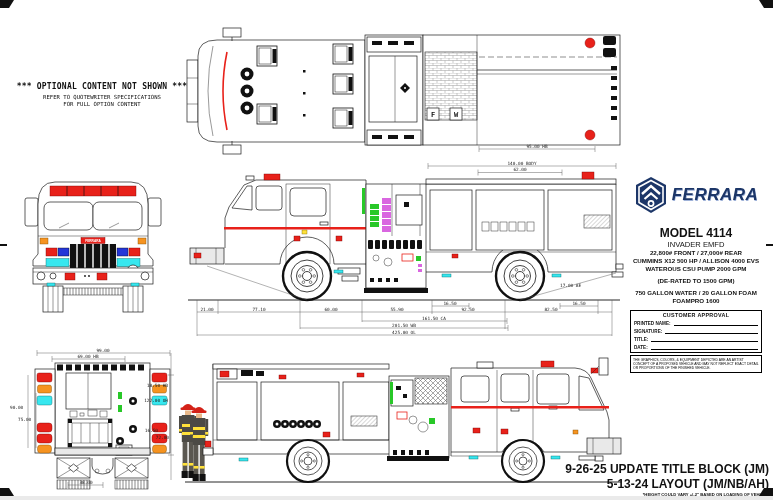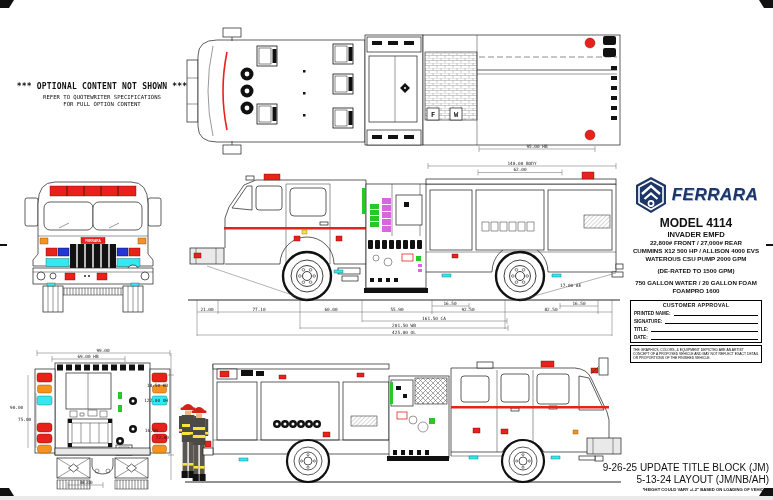--- a/index.html
+++ b/index.html
@@ -25,33 +25,33 @@
   svg .fwtxt{font-family:"DejaVu Sans Mono",monospace;font-size:7px;font-weight:bold;fill:#111;text-anchor:middle;}
   svg .redline{stroke:#e8211a;stroke-width:1.6;fill:none;}
   .note{left:14px;top:82px;width:176px;text-align:center;}
   .note .l1{font-size:8px;font-weight:bold;letter-spacing:0.2px;}
   .note .l2{font-size:5.6px;margin-top:3px;}
   .note .l3{font-size:5.6px;margin-top:1px;}
   .tblock{left:620px;top:176px;width:152px;text-align:center;font-family:"Liberation Sans",sans-serif;}
   .logo-row{display:flex;align-items:center;justify-content:center;gap:4px;}
   .wordmark{font-size:17px;font-weight:bold;font-style:italic;color:#1c3668;letter-spacing:0.5px;
             text-shadow:0.6px 0.6px 0 #9fb2d8;}
-  .model{font-size:12px;font-weight:bold;margin-top:2px;}
-  .series{font-size:7.6px;font-weight:bold;}
+  .model{font-size:12px;font-weight:bold;margin-top:12px;}
+  .series{font-size:7.6px;font-weight:normal;}
   .spec{font-size:6.2px;font-weight:bold;line-height:1.28;}
   .spec.gap{margin-top:4px;}
   .apprbox{border:1px solid #000;margin:5px 10px 0 10px;padding:1px 3px 2px 3px;text-align:left;}
   .apprhdr{font-size:5.4px;font-weight:bold;text-align:center;letter-spacing:0.3px;}
   .fieldrow{display:flex;align-items:flex-end;font-size:4.6px;font-weight:bold;margin-top:2.2px;}
   .fieldrow .fl{white-space:nowrap;}
   .fieldrow .rule{flex:1;border-bottom:0.7px solid #000;margin-left:3px;height:5px;}
   .discbox{border:1px solid #000;margin:2px 10px 0 10px;padding:1.5px 2px;text-align:left;
            font-size:3.4px;line-height:1.25;color:#000;}
   .revs{right:4px;top:462px;text-align:right;font-family:"Liberation Sans",sans-serif;}
-  .revs .r{font-size:10px;font-weight:normal;line-height:1.22;}
+  .revs .r{font-size:12px;font-weight:bold;line-height:1.22;}
   .revs .rn{font-size:4.2px;font-weight:bold;margin-top:1px;}
   .corner{position:absolute;width:14px;height:8px;}
   .edgebar{position:absolute;left:0;bottom:0;width:773px;height:4px;background:#eaeaea;}
 </style>
 </head>
 <body>
 
 <div id="sheet">
 
   <svg class="abs" width="0" height="0">

